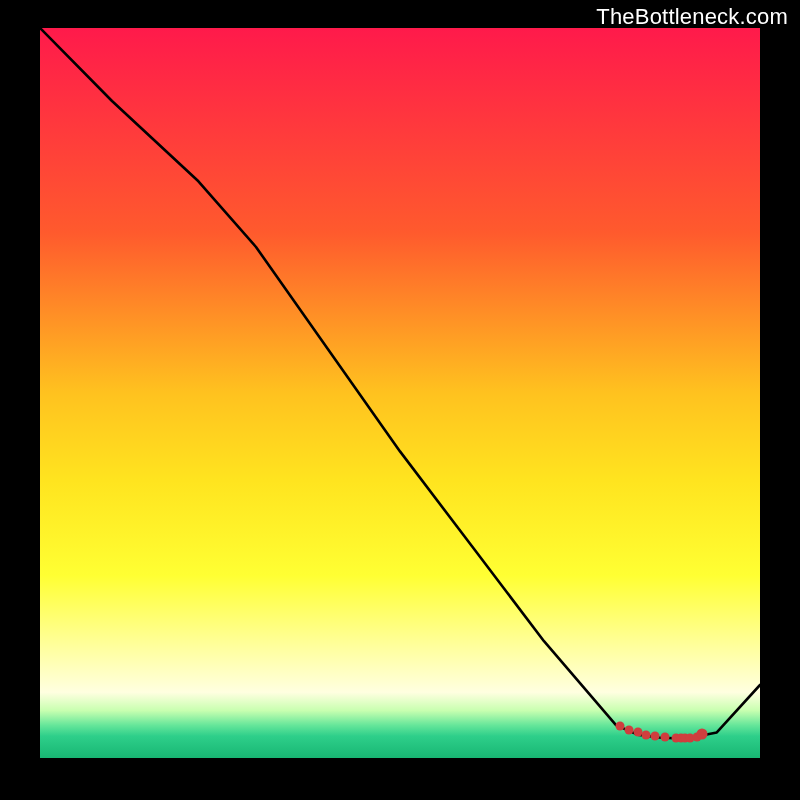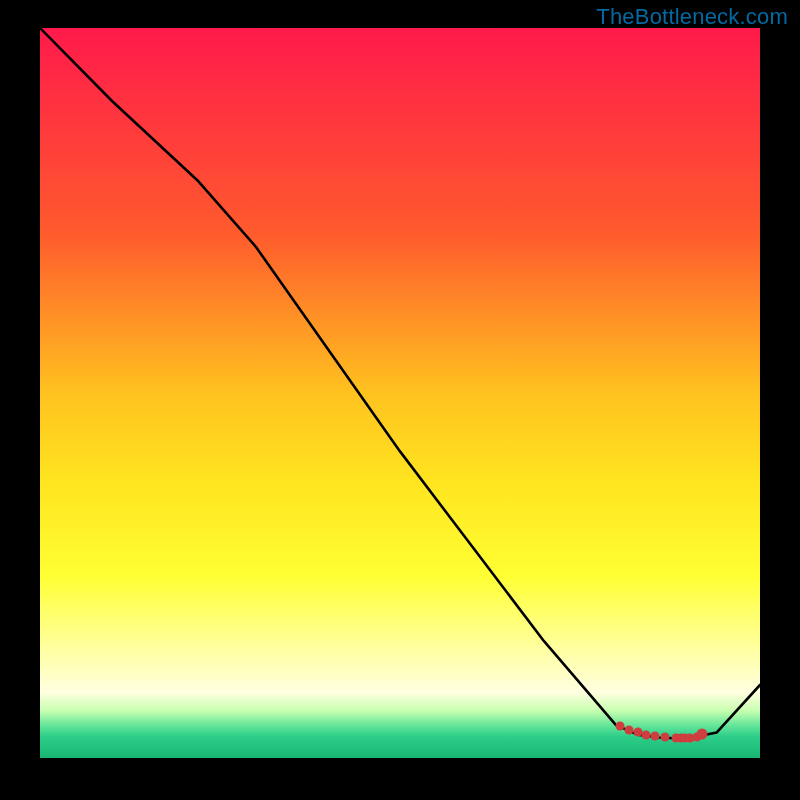--- a/index.html
+++ b/index.html
@@ -15,21 +15,21 @@
     width: 800px;
     height: 800px;
     background: #000;
   }
   .watermark {
     position: absolute;
     top: 4px;
     right: 12px;
     font-family: Arial, Helvetica, sans-serif;
     font-size: 22px;
-    color: #0369a1;
+    color: #ffffff;
     letter-spacing: 0.2px;
   }
   .plot {
     position: absolute;
     left: 40px;
     top: 28px;
     width: 720px;
     height: 730px;
     overflow: hidden;
   }

